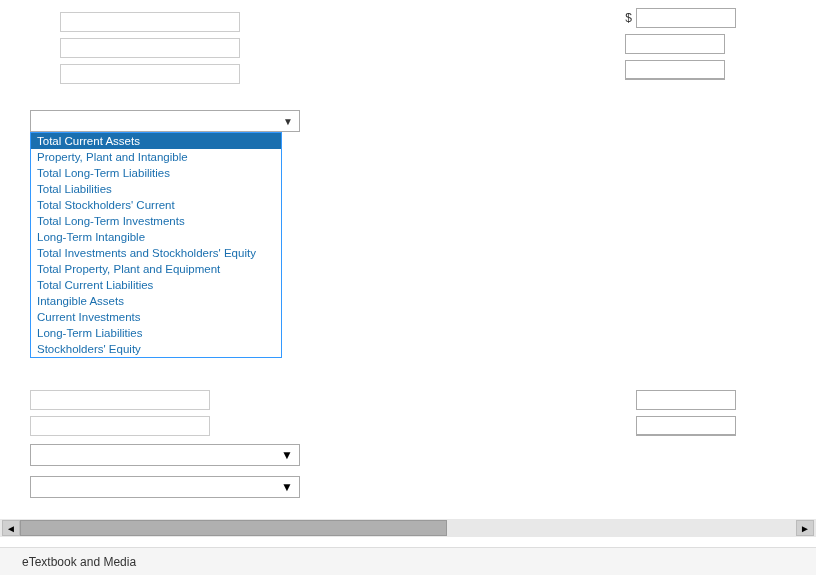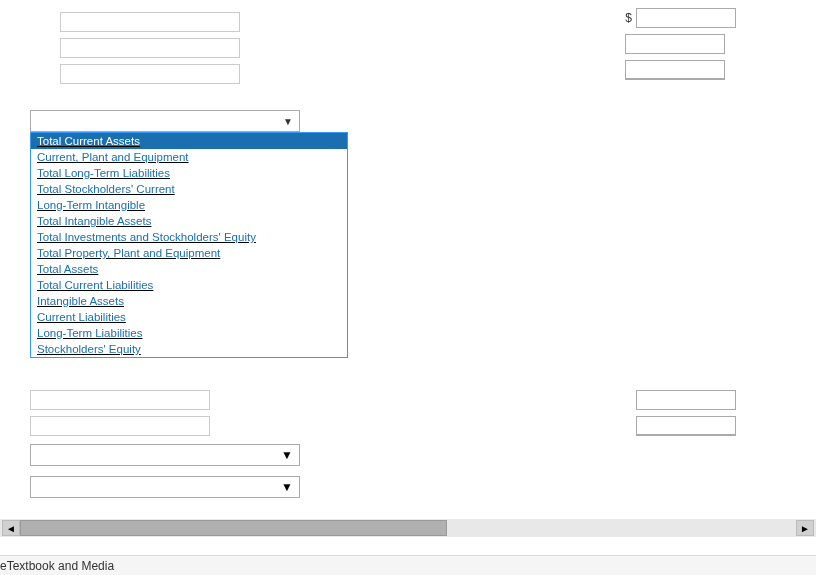--- a/index.html
+++ b/index.html
@@ -57,27 +57,26 @@
 
     .dropdown-arrow {
       font-size: 10px;
       color: #333;
     }
 
     .dropdown-list {
       position: absolute;
       top: 22px;
       left: 0;
-      width: 318px;
+      width: 252px;
       border: 1px solid #3399ff;
       background: #fff;
       z-index: 100;
       max-height: 260px;
       overflow-y: auto;
-      text-decoration: underline;
     }
 
     .dropdown-item {
       padding: 2px 6px;
       cursor: pointer;
       color: #1a6faf;
       font-size: 11.5px;
       white-space: nowrap;
     }
 
@@ -159,26 +158,26 @@
       width: 55%;
       background: #b0b0b0;
       border: 1px solid #999;
     }
 
     .footer-bar {
       position: absolute;
       bottom: 0;
       left: 0;
       right: 0;
-      height: 20px;
+      height: 28px;
       background: #f5f5f5;
       border-top: 1px solid #ddd;
       display: flex;
       align-items: center;
-      padding-left: 0;
+      padding-left: 22px;
     }
 
     .footer-text {
       font-size: 12px;
       color: #333;
     }
 
     .section-rows {
       display: flex;
       flex-direction: column;
@@ -216,31 +215,31 @@
     <input class="right-input-box" type="text" value="" style="border-width: 1px 1px 2px; border-style: solid; border-color: rgb(170, 170, 170); border-image: initial; height: 20px; width: 100px; background: rgb(255, 255, 255);">
   </div>
 
   <div style="position:absolute; top:110px; left:30px;">
     <div class="dropdown-trigger">
       <span class="dropdown-arrow">▼</span>
     </div>
 
     <div class="dropdown-list">
       <div class="dropdown-item selected">Total Current Assets</div>
-      <div class="dropdown-item">Current, Plant and Equipment</div>
+      <div class="dropdown-item">Property, Plant and Intangible</div>
       <div class="dropdown-item">Total Long-Term Liabilities</div>
+      <div class="dropdown-item">Total Liabilities</div>
       <div class="dropdown-item">Total Stockholders' Current</div>
+      <div class="dropdown-item">Total Long-Term Investments</div>
       <div class="dropdown-item">Long-Term Intangible</div>
-      <div class="dropdown-item">Total Intangible Assets</div>
       <div class="dropdown-item">Total Investments and Stockholders' Equity</div>
       <div class="dropdown-item">Total Property, Plant and Equipment</div>
-      <div class="dropdown-item">Total Assets</div>
       <div class="dropdown-item">Total Current Liabilities</div>
       <div class="dropdown-item">Intangible Assets</div>
-      <div class="dropdown-item">Current Liabilities</div>
+      <div class="dropdown-item">Current Investments</div>
       <div class="dropdown-item">Long-Term Liabilities</div>
       <div class="dropdown-item">Stockholders' Equity</div>
     </div>
   </div>
 
   <div style="position:absolute; top:390px; left:30px; display:flex; flex-direction:column; gap:6px;">
     <input class="mid-input" type="text" value="" style="border: 1px solid rgb(204, 204, 204); height: 20px; width: 180px; background: rgb(255, 255, 255);">
     <input class="mid-input" type="text" value="" style="border: 1px solid rgb(204, 204, 204); height: 20px; width: 180px; background: rgb(255, 255, 255);">
   </div>
 

